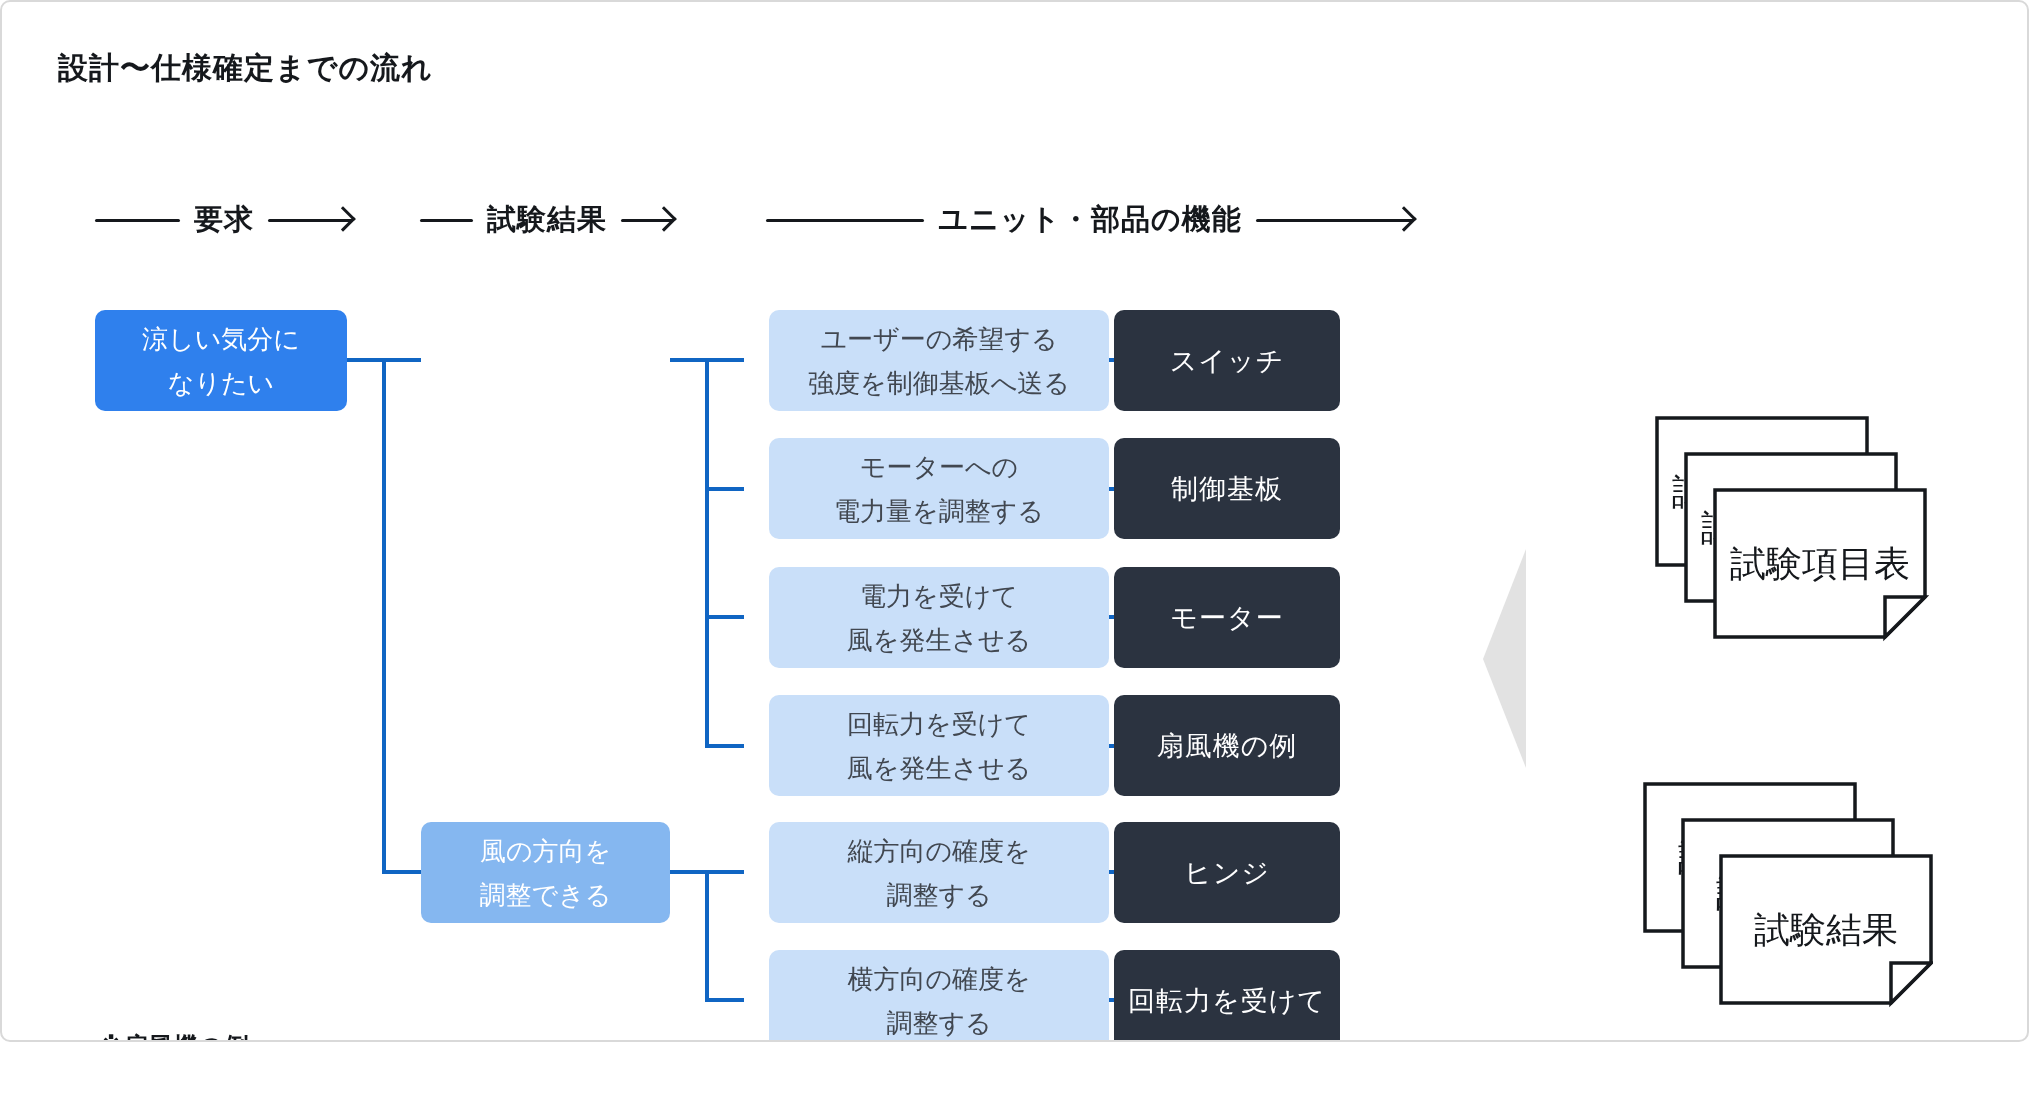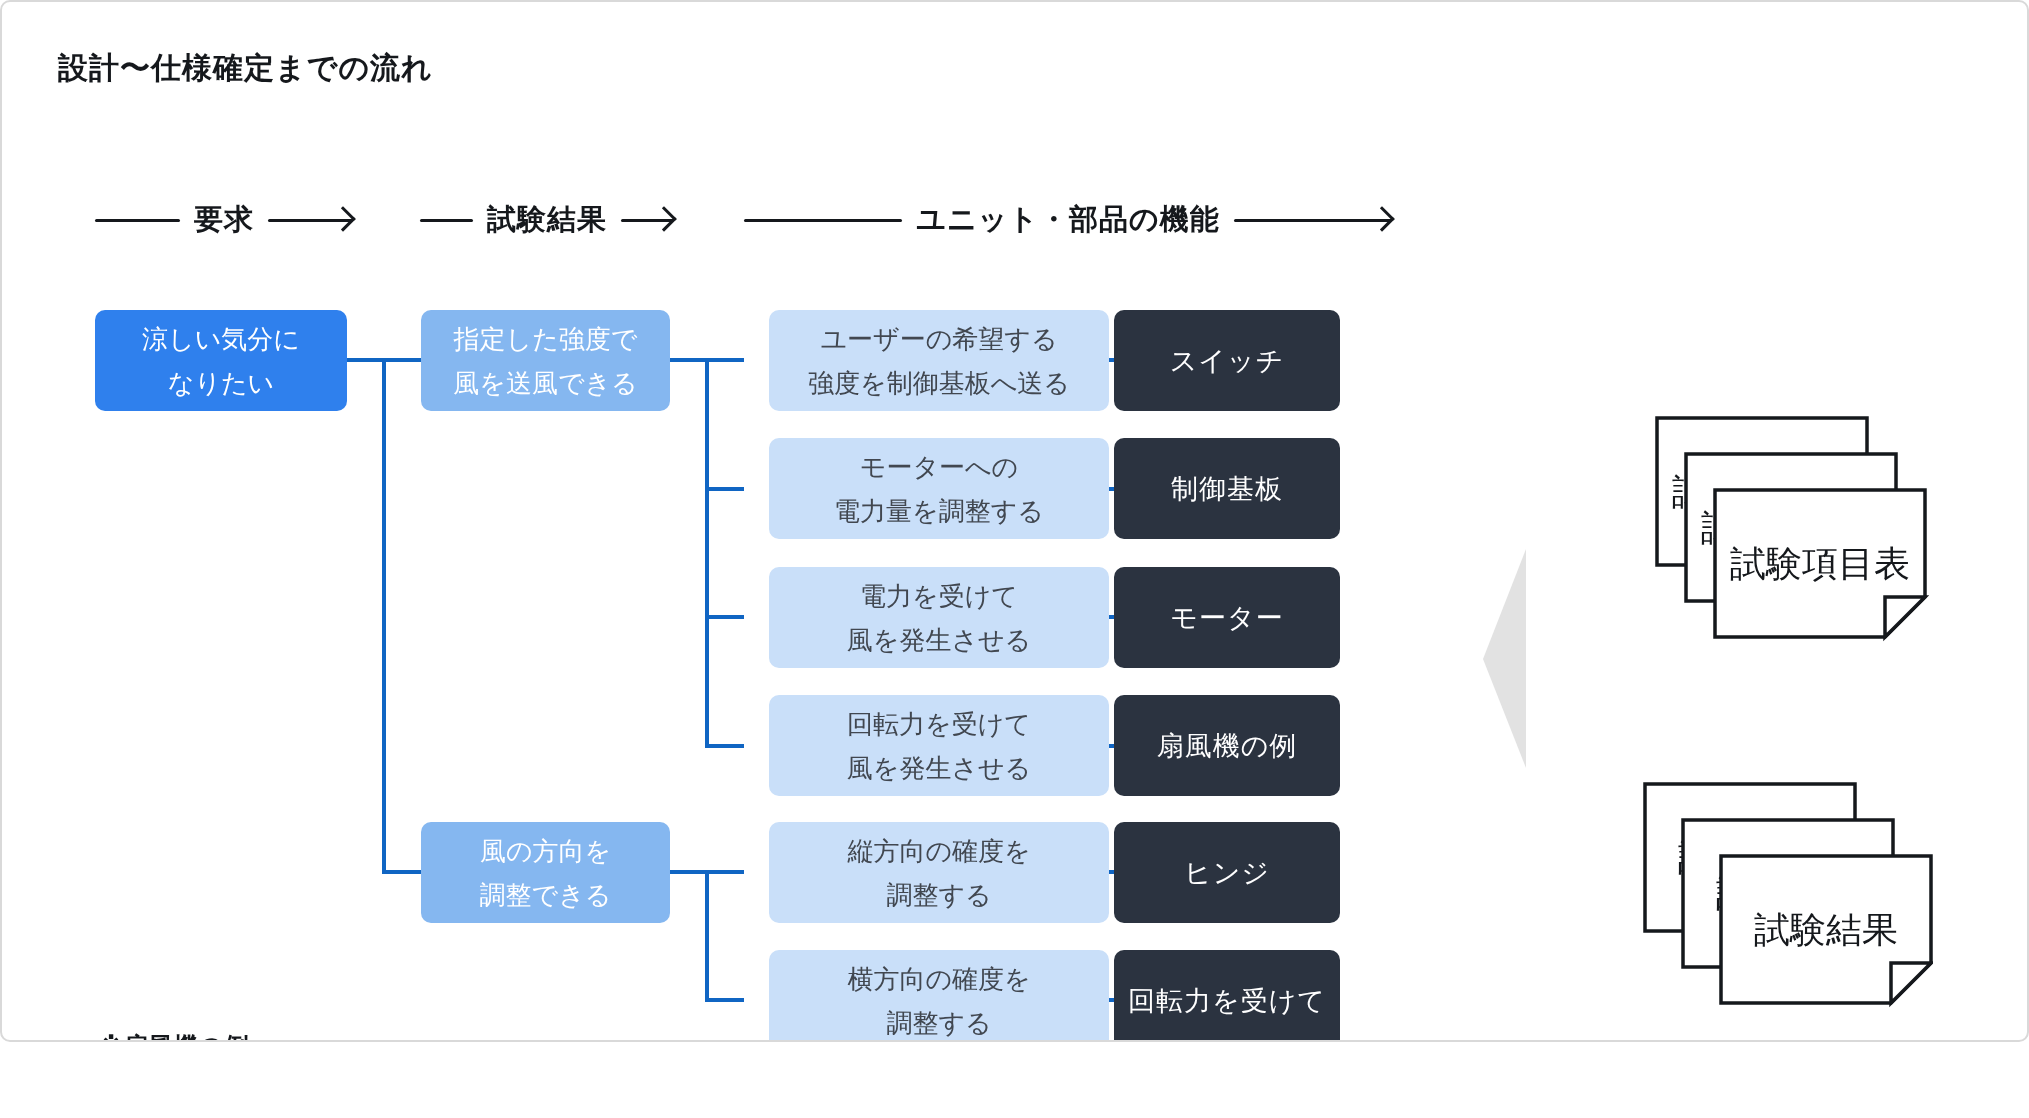--- a/index.html
+++ b/index.html
@@ -99,35 +99,31 @@
   <div class="colhead" style="left:93px;width:258px">
     <span class="hline"></span>
     <span class="hlabel">要求</span>
     <span class="hline harrow"></span>
   </div>
   <div class="colhead" style="left:418px;width:254px">
     <span class="hline"></span>
     <span class="hlabel">試験結果</span>
     <span class="hline harrow"></span>
   </div>
-  <div class="colhead" style="left:742px;width:648px">
+  <div class="colhead" style="left:764px;width:648px">
     <span class="hline"></span>
     <span class="hlabel">ユニット・部品の機能</span>
     <span class="hline harrow"></span>
   </div>
 
   <div class="box req r1">
     <span>涼しい気分に</span>
     <span>なりたい</span>
   </div>
 
-  <div class="box prod r1">
-    <span>指定した強度で</span>
-    <span>風を送風できる</span>
-  </div>
   <div class="box prod r5">
     <span>風の方向を</span>
     <span>調整できる</span>
   </div>
 
   <div class="box unit r1">
     <span>ユーザーの希望する</span>
     <span>強度を制御基板へ送る</span>
   </div>
   <div class="box unit r2">

